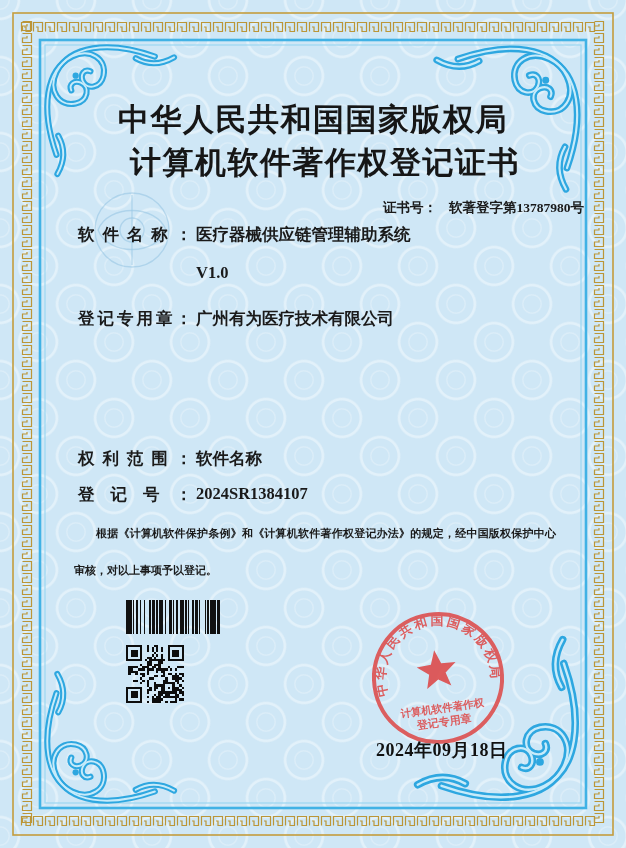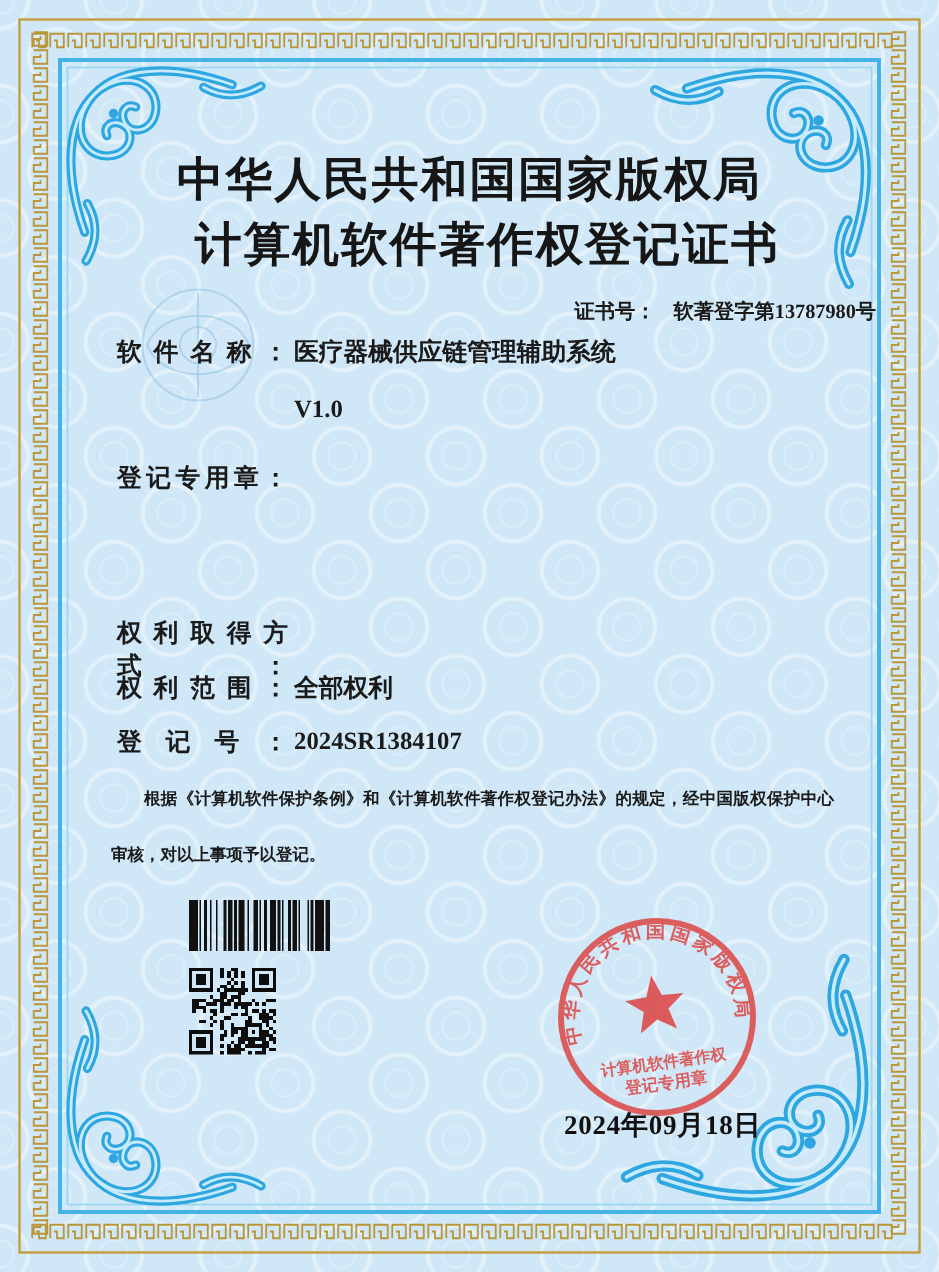--- a/index.html
+++ b/index.html
@@ -366,29 +366,29 @@
   </div>
 
   <div class="row r1">
     <span class="flabel">软件名称：</span>
     <span class="fval">医疗器械供应链管理辅助系统</span>
   </div>
   <div class="v2">V1.0</div>
 
   <div class="row r2">
     <span class="flabel">登记专用章：</span>
+    <span class="fval">广州有为医疗技术有限公司</span>
   </div>
 
   <div class="row r3">
-    <span class="flabel">权利取得方式：</span>
   </div>
 
   <div class="row r4">
     <span class="flabel">权利范围：</span>
-    <span class="fval">全部权利</span>
+    <span class="fval">软件名称</span>
   </div>
 
   <div class="row r5">
     <span class="flabel">登记号：</span>
     <span class="fval">2024SR1384107</span>
   </div>
 
   <div class="statement">根据《计算机软件保护条例》和《计算机软件著作权登记办法》的规定，经中国版权保护中心审核，对以上事项予以登记。</div>
 
   <div class="barcode">

